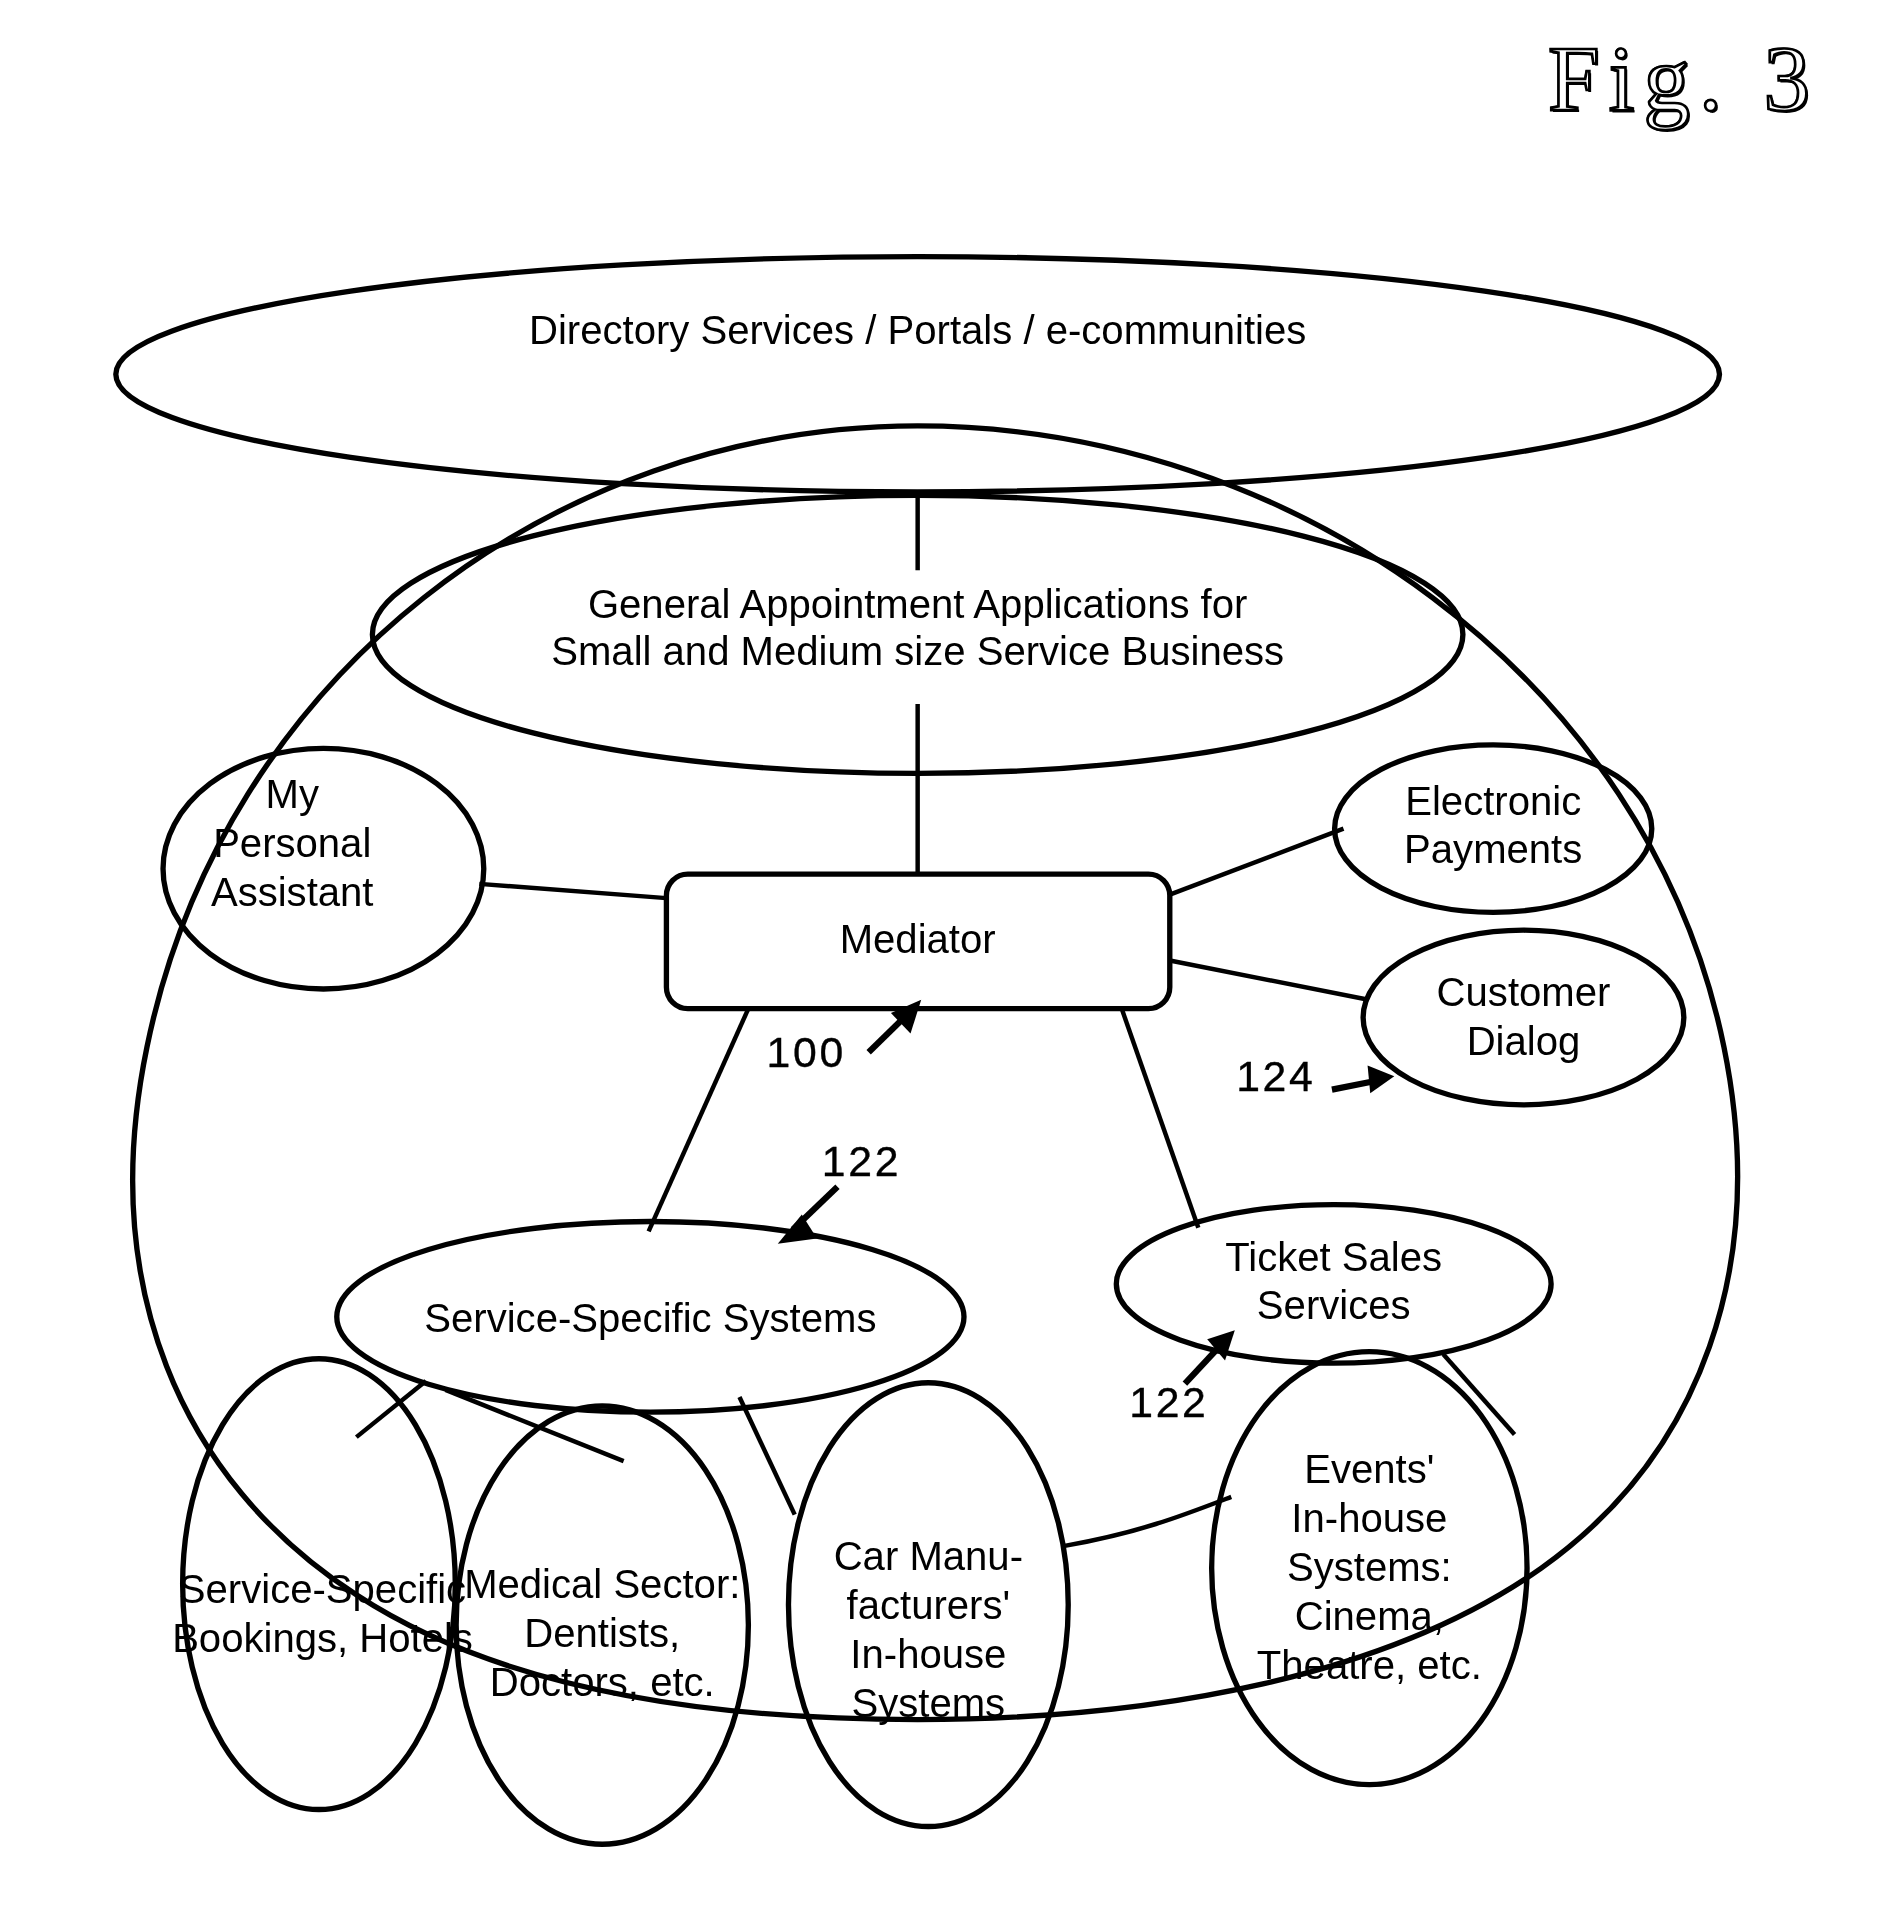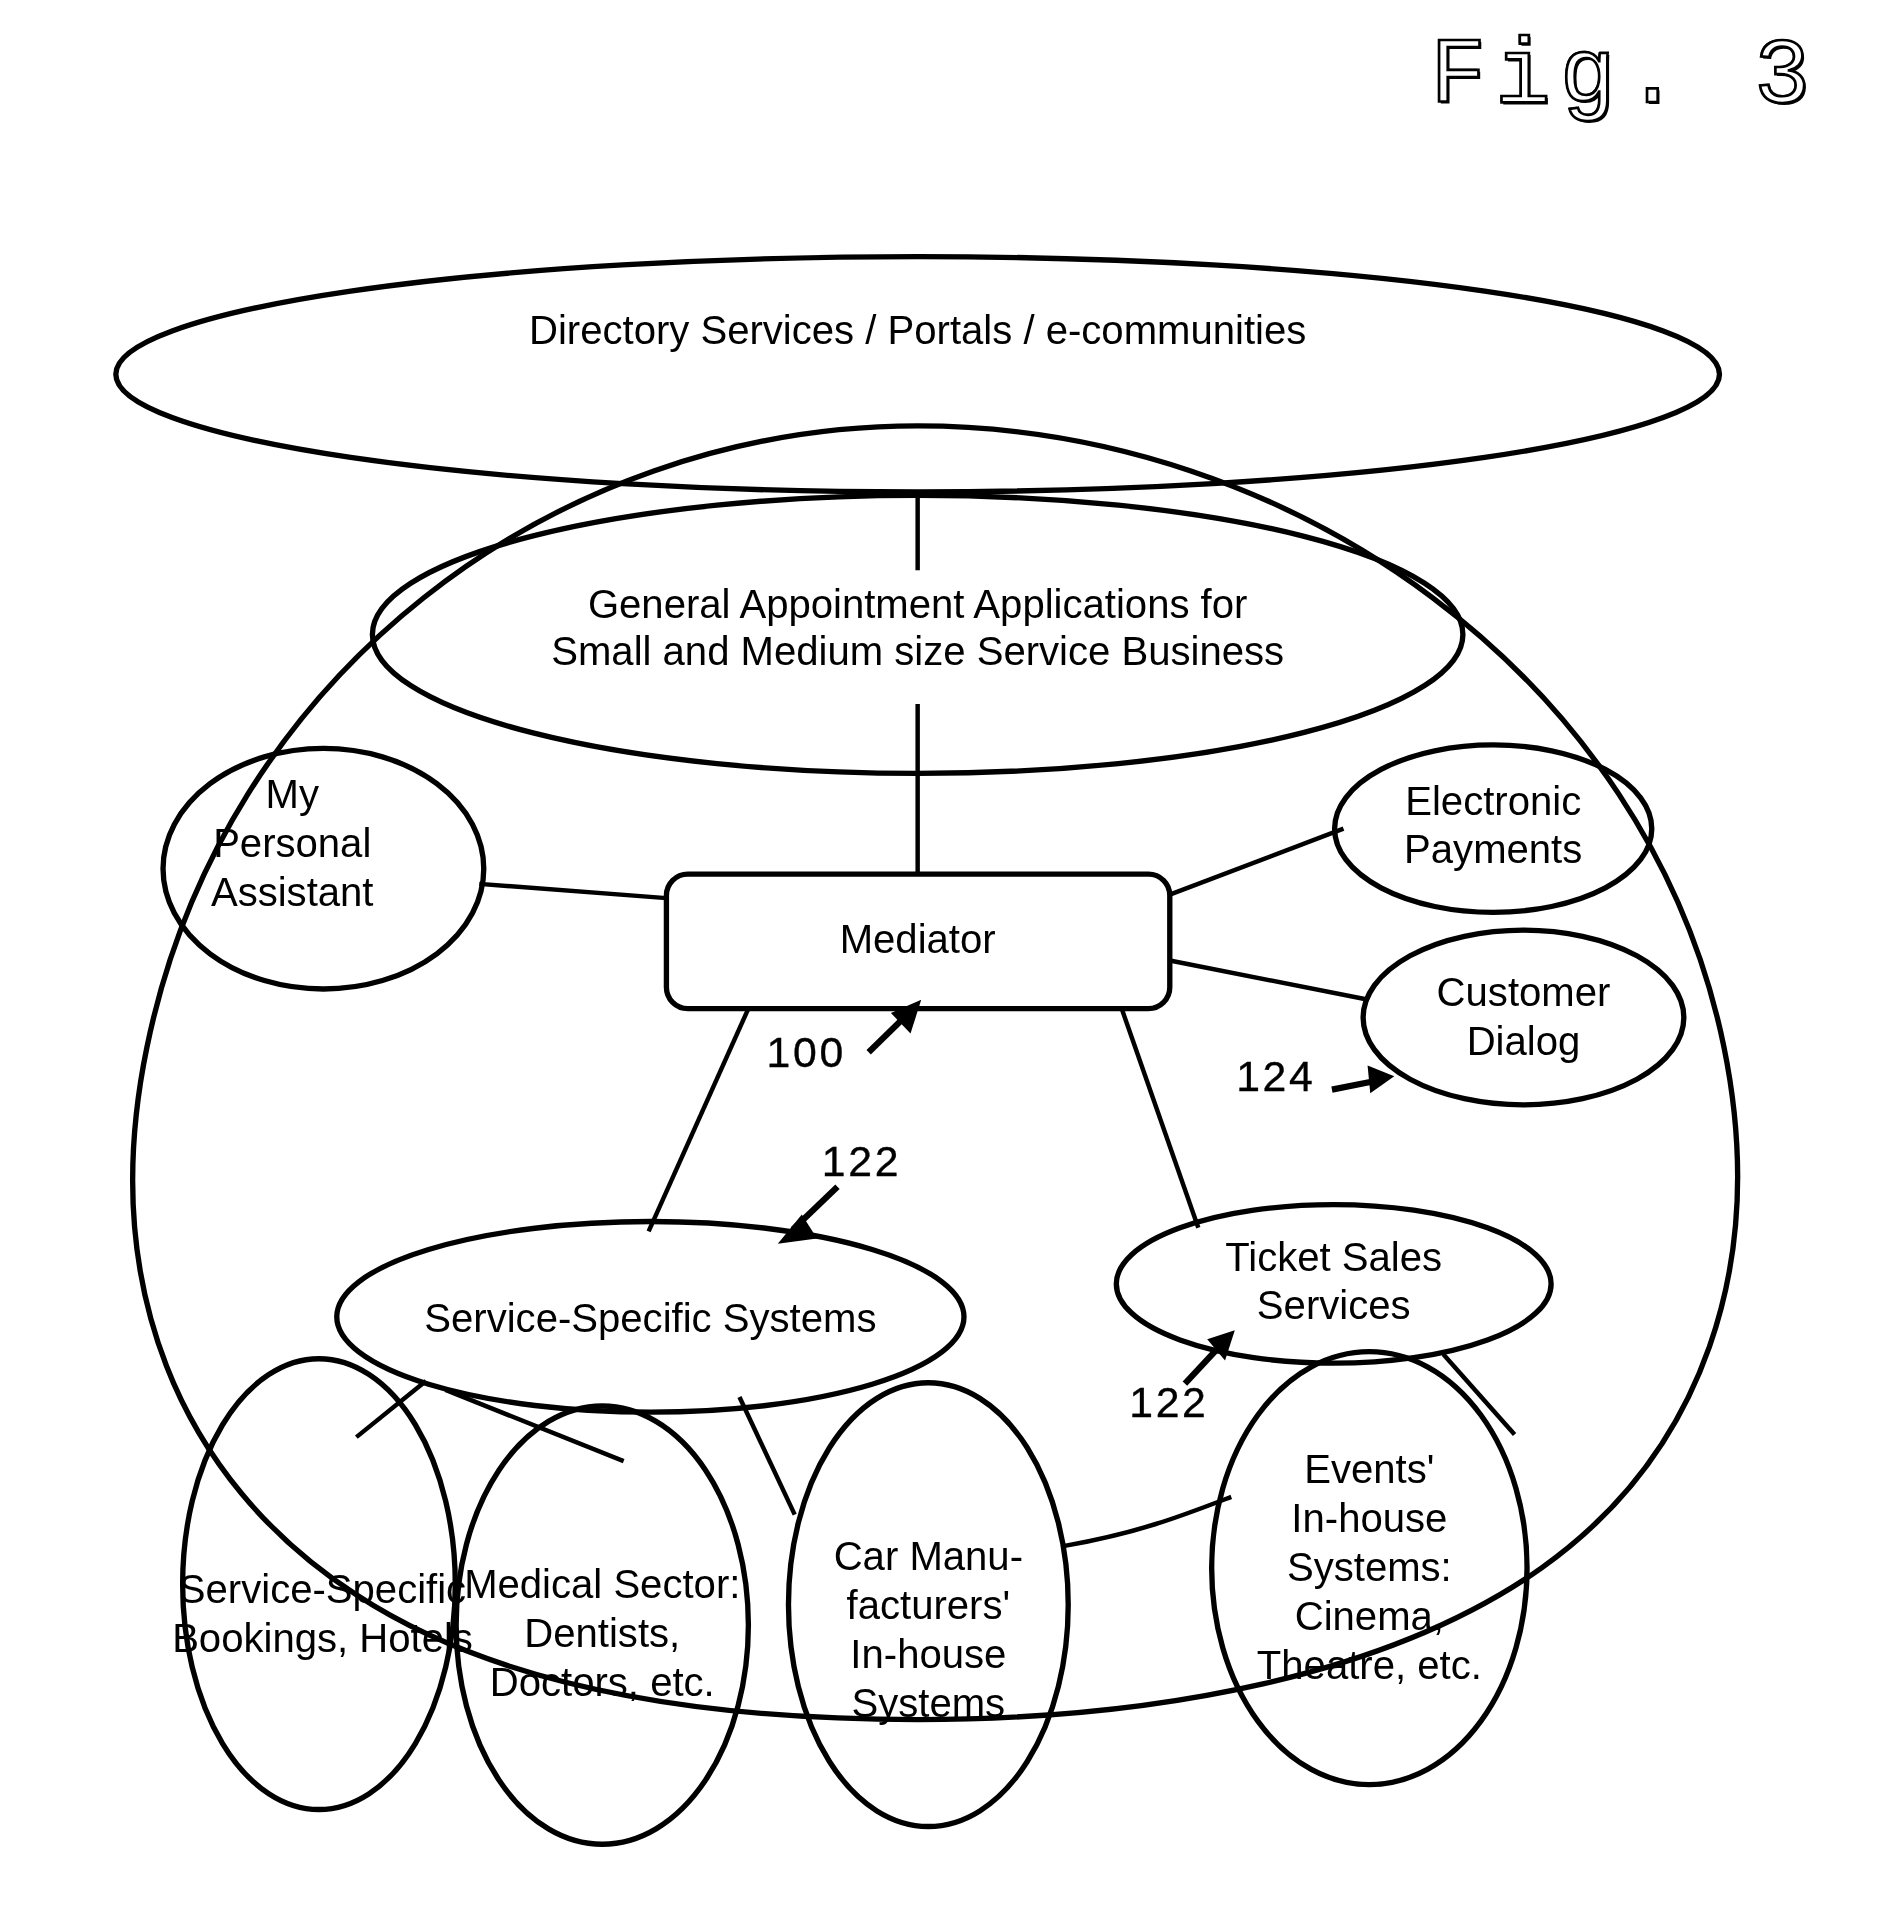--- a/index.html
+++ b/index.html
@@ -62,21 +62,21 @@
     fill: #000000;
     text-anchor: middle;
     letter-spacing: 3px;
     stroke: #000000;
     stroke-width: 0.4;
   }
   .fig-title {
     position: absolute;
     right: 76px;
     top: 25px;
-    font-family: Liberation Mono, monospace;
+    font-family: Liberation Serif, serif;
     font-size: 93px;
     letter-spacing: 9px;
     color: #ffffff;
     -webkit-text-stroke: 2.7px #000000;
     text-shadow:
        1.8px 1.8px 0 #000000,
       -0.9px -0.9px 0 #000000;
     white-space: nowrap;
     user-select: none;
   }

